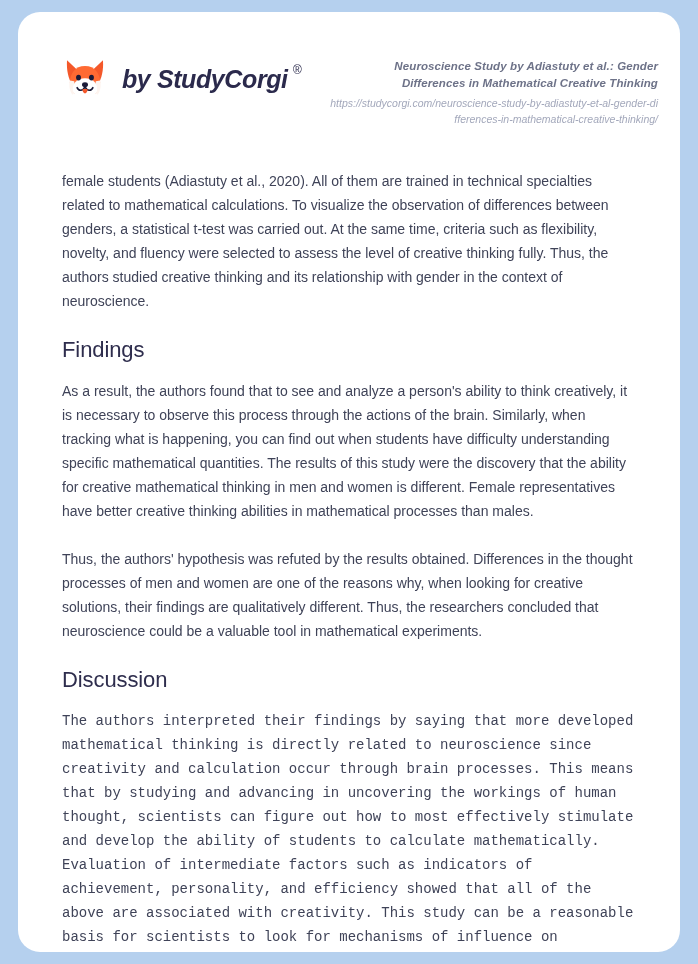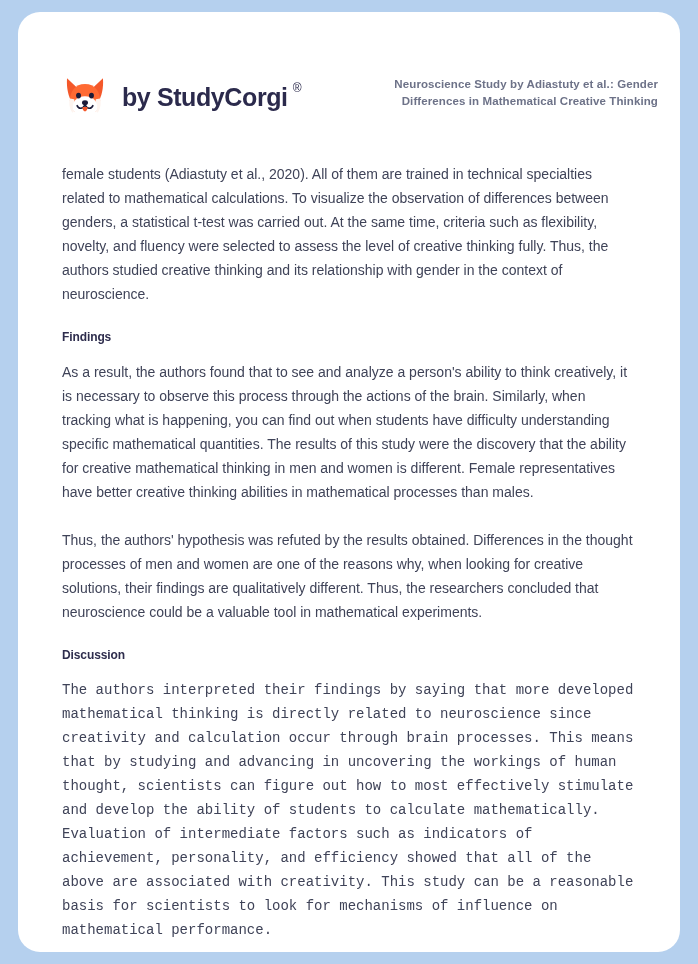--- a/index.html
+++ b/index.html
@@ -24,21 +24,22 @@
     background: #ffffff;
     border-radius: 22px;
     overflow: hidden;
   }
 
   
   .doc-header {
     display: flex;
     align-items: flex-start;
     justify-content: space-between;
-    padding: 58px 22px 0 44px;
+    padding: 40px 22px 0 44px;
+    font-style: italic;
   }
 
   .brand {
     display: flex;
     align-items: center;
     gap: 14px;
     padding-top: 4px;
   }
 
   .corgi-mark {
@@ -93,22 +94,22 @@
   .para {
     font-size: 14px;
     line-height: 24px;
     color: #3f4358;
     margin: 0 0 24px 0;
     text-align: left;
   }
   .para:last-child { margin-bottom: 0; font-family: Liberation Mono, monospace; }
 
   .section-heading {
-    font-size: 12px;
-    font-weight: 700;
+    font-size: 22px;
+    font-weight: 400;
     color: #2e2d4d;
     margin: 14px 0 16px 0;
     letter-spacing: -0.1px;
   }
 </style>
 </head>
 <body>
 
 <div class="page-card">
 
@@ -140,20 +141,21 @@
         <path d="M28.5 46 C28.5 54 35.5 54 35.5 46 Z" fill="#f4582a"></path>
       </svg>
       <div class="brand-text">
         <span>by StudyCorgi</span>
         <span class="brand-reg">®</span>
       </div>
     </div>
 
     <div class="header-meta">
       <div class="header-title">Neuroscience Study by Adiastuty et al.: Gender Differences in Mathematical Creative Thinking</div>
+      <div class="header-url">https://studycorgi.com/neuroscience-study-by-adiastuty-et-al-gender-differences-in-mathematical-creative-thinking/</div>
     </div>
 
   </div>
 
   <div class="doc-body">
 
     <p class="para">female students (Adiastuty et al., 2020). All of them are trained in technical specialties related to mathematical calculations. To visualize the observation of differences between genders, a statistical t-test was carried out. At the same time, criteria such as flexibility, novelty, and fluency were selected to assess the level of creative thinking fully. Thus, the authors studied creative thinking and its relationship with gender in the context of neuroscience.</p>
 
     <h2 class="section-heading">Findings</h2>
     <p class="para">As a result, the authors found that to see and analyze a person's ability to think creatively, it is necessary to observe this process through the actions of the brain. Similarly, when tracking what is happening, you can find out when students have difficulty understanding specific mathematical quantities. The results of this study were the discovery that the ability for creative mathematical thinking in men and women is different. Female representatives have better creative thinking abilities in mathematical processes than males.</p>

